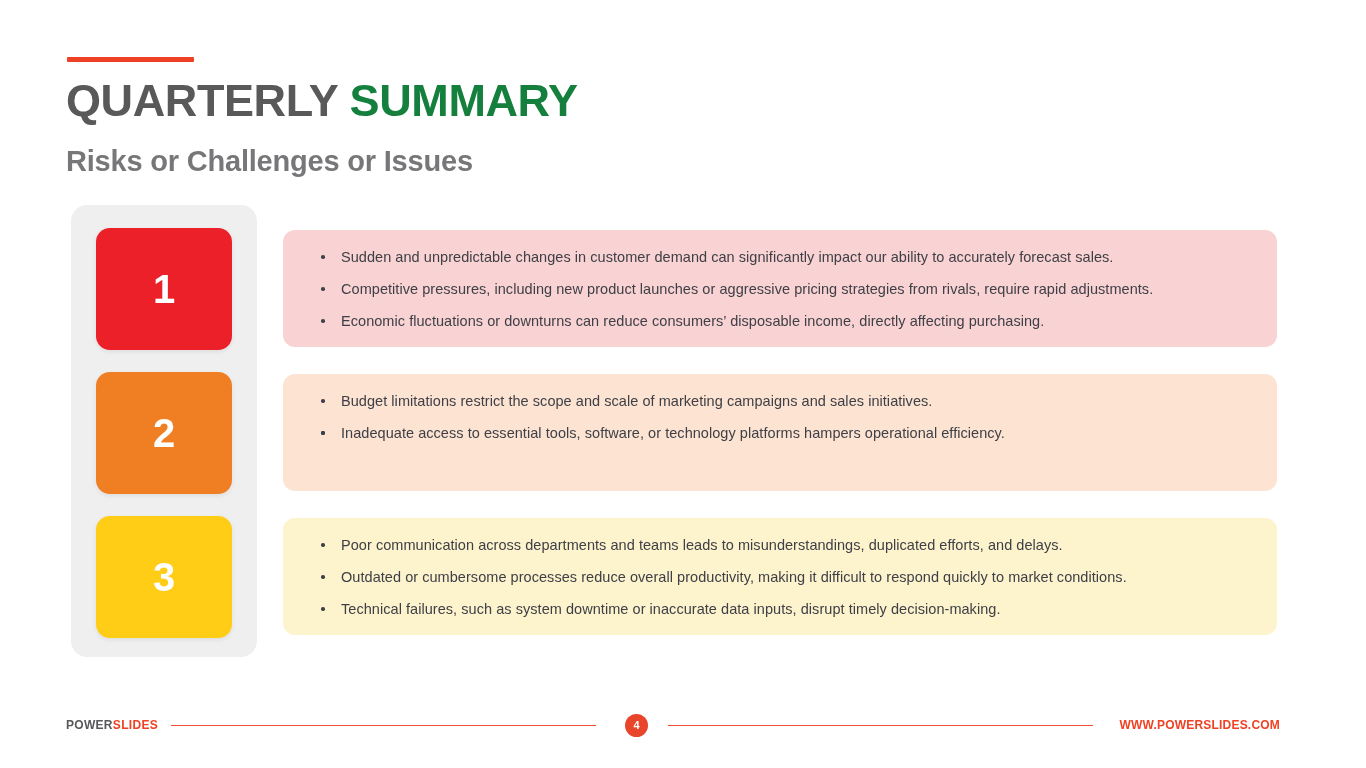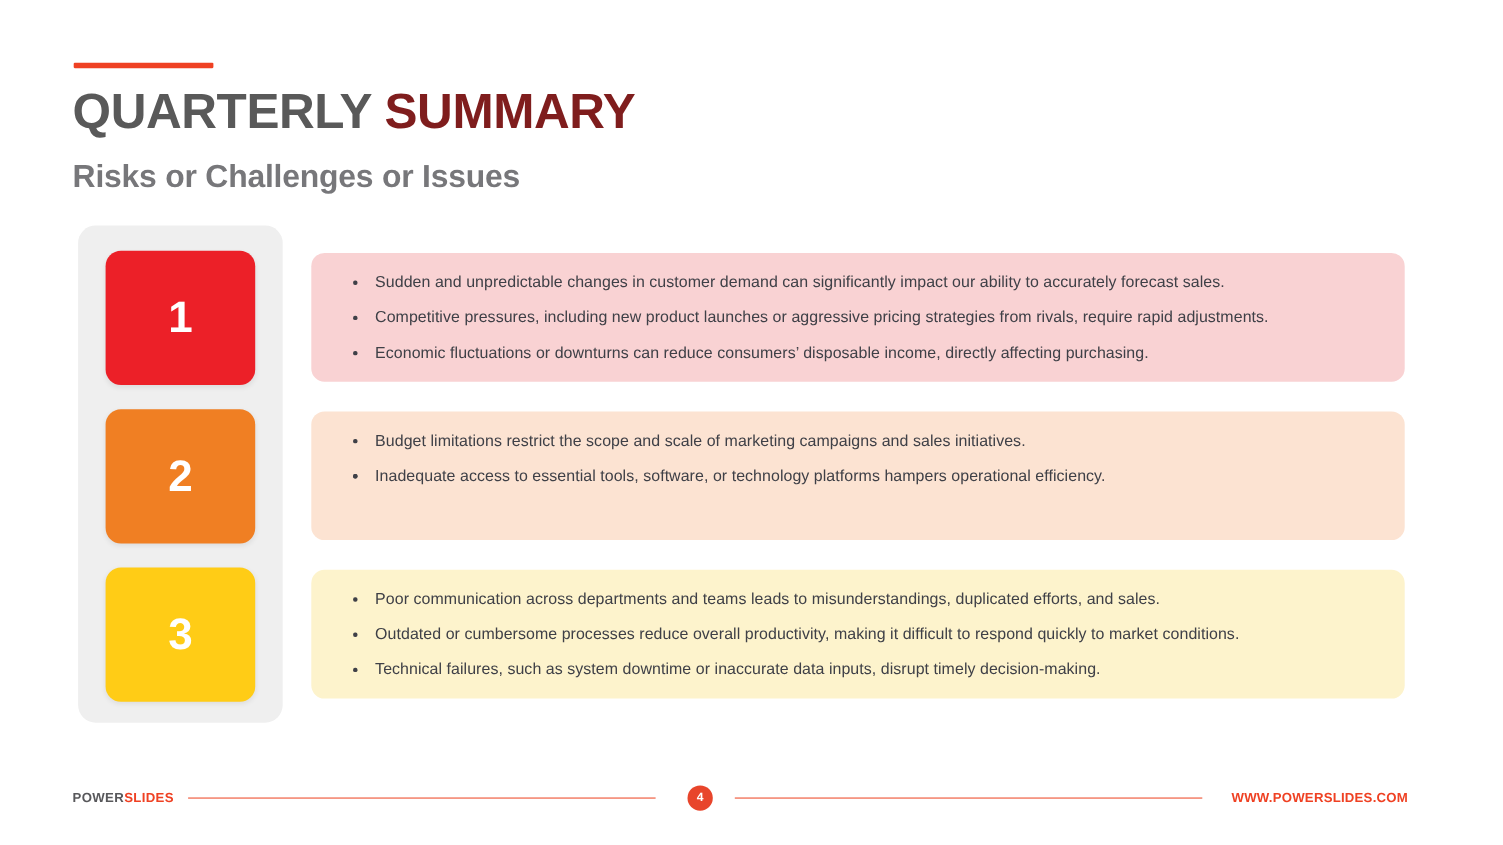--- a/index.html
+++ b/index.html
@@ -40,21 +40,21 @@
     top: 73px;
     margin: 0;
     font-size: 45px;
     line-height: 56px;
     font-weight: 700;
     letter-spacing: -0.4px;
     color: #595959;
     white-space: nowrap;
   }
   .title .accent {
-    color: #7f1d1d;
+    color: #15803d;
   }
 
   .subtitle {
     position: absolute;
     left: 66px;
     top: 143px;
     margin: 0;
     font-size: 29px;
     line-height: 36px;
     font-weight: 700;
@@ -235,21 +235,21 @@
         <span class="dot"></span>
         <span>Inadequate access to essential tools, software, or technology platforms hampers operational efficiency.</span>
       </li>
     </ul>
   </div>
 
   <div class="panel p3" style="background: rgb(253, 243, 204);">
     <ul class="bullet-list">
       <li class="bullet-item">
         <span class="dot"></span>
-        <span>Poor communication across departments and teams leads to misunderstandings, duplicated efforts, and sales.</span>
+        <span>Poor communication across departments and teams leads to misunderstandings, duplicated efforts, and delays.</span>
       </li>
       <li class="bullet-item">
         <span class="dot"></span>
         <span>Outdated or cumbersome processes reduce overall productivity, making it difficult to respond quickly to market conditions.</span>
       </li>
       <li class="bullet-item">
         <span class="dot"></span>
         <span>Technical failures, such as system downtime or inaccurate data inputs, disrupt timely decision-making.</span>
       </li>
     </ul>

